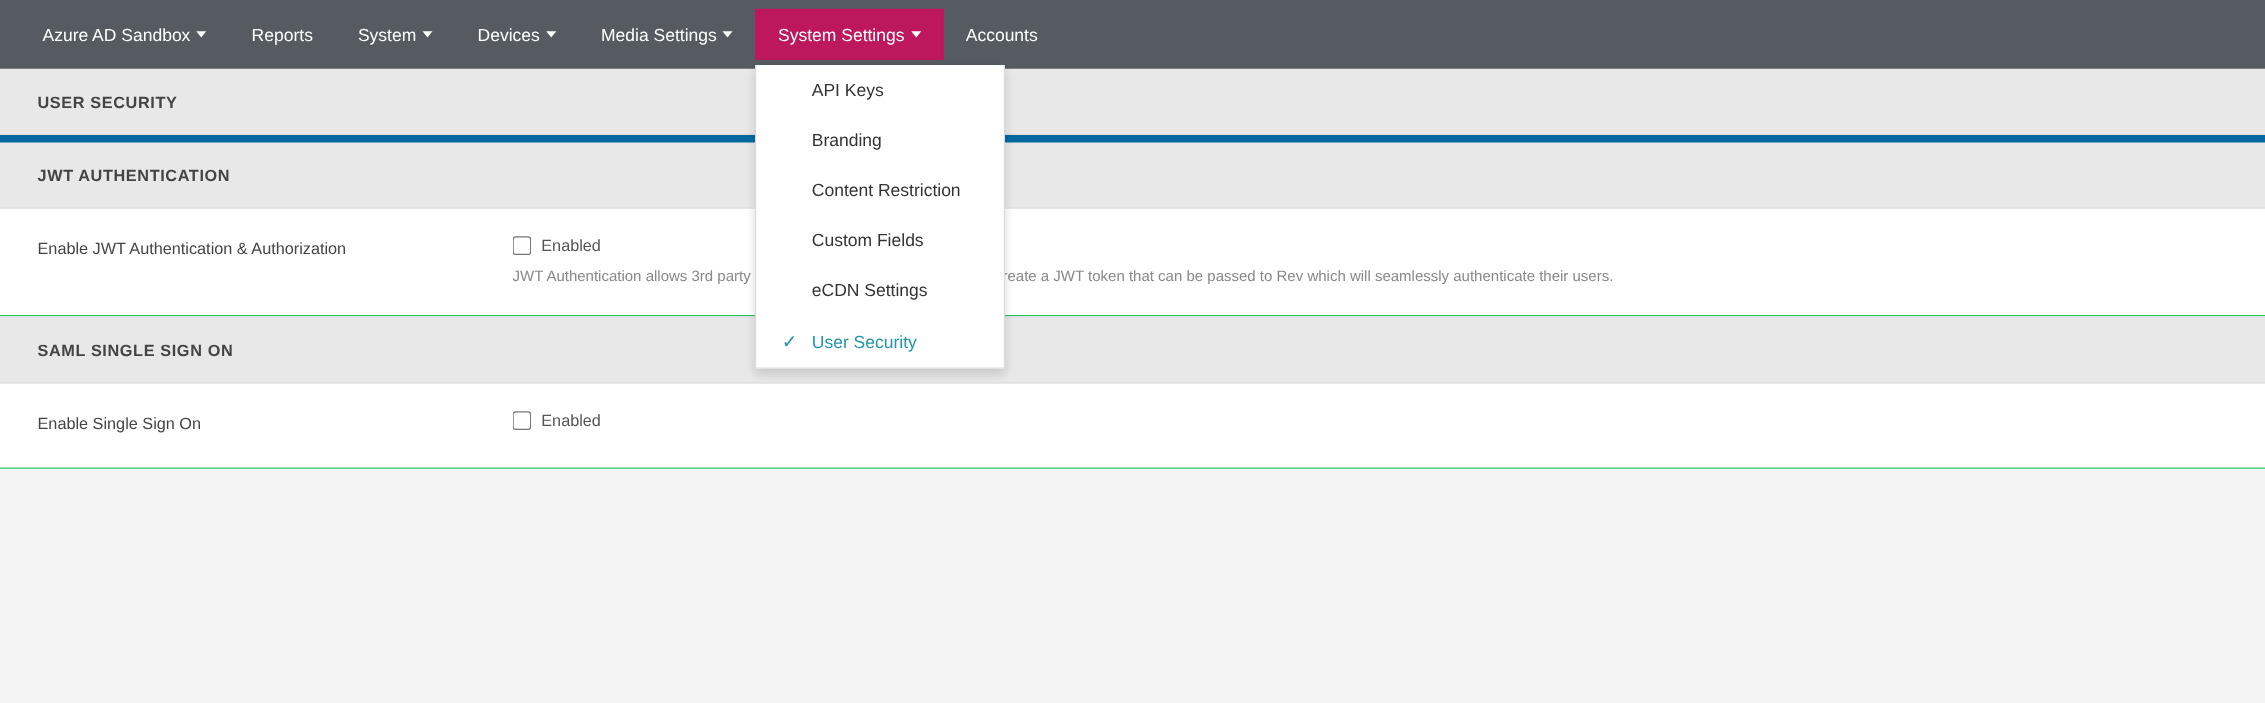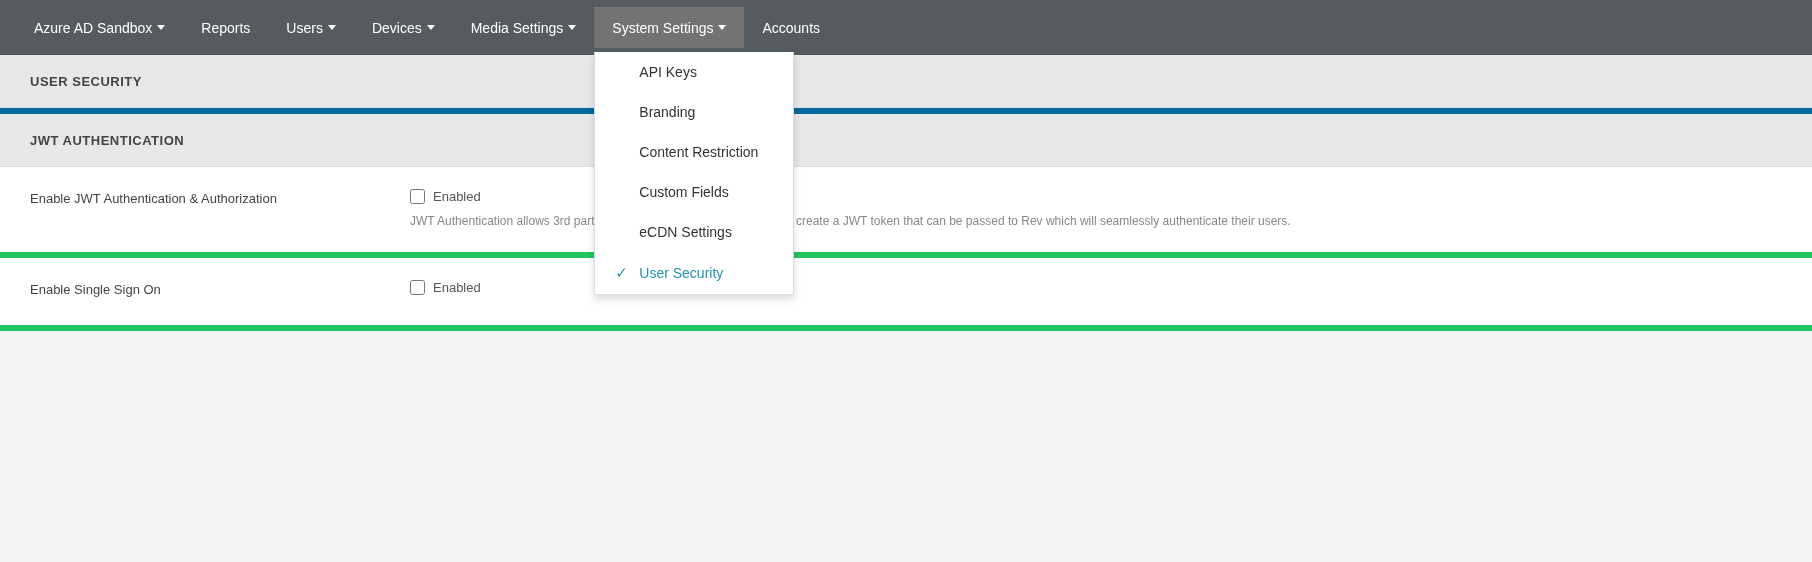--- a/index.html
+++ b/index.html
@@ -19,21 +19,21 @@
       color: #fff;
       padding: 0 18px;
       height: 41px;
       display: flex;
       align-items: center;
       cursor: pointer;
       font-size: 14px;
       white-space: nowrap;
       position: relative;
     }
-    .nav-item.active { background: #737373; }
+    .nav-item.active { background: #be185d; }
     .nav-item .caret {
       display: inline-block;
       margin-left: 5px;
       width: 0; height: 0;
       border-left: 4px solid transparent;
       border-right: 4px solid transparent;
       border-top: 5px solid #fff;
     }
 
     
@@ -76,21 +76,21 @@
     }
     .section-header-title {
       font-size: 13px;
       font-weight: 600;
       color: #444;
       letter-spacing: 0.5px;
       text-transform: uppercase;
     }
     .section-body {
       background: #fff;
-      border-bottom: 6px solid #22c55e;
+      border-bottom: 1px solid #22c55e;
     }
     .setting-row {
       display: flex;
       align-items: flex-start;
       padding: 22px 30px;
     }
     .setting-label {
       width: 380px;
       min-width: 280px;
       font-size: 13px;
@@ -132,21 +132,21 @@
 
 <nav class="navbar">
   <div class="nav-item">
     <span>Azure AD Sandbox</span>
     <span class="caret"></span>
   </div>
   <div class="nav-item">
     <span>Reports</span>
   </div>
   <div class="nav-item">
-    <span>Users</span>
+    <span>System</span>
     <span class="caret"></span>
   </div>
   <div class="nav-item">
     <span>Devices</span>
     <span class="caret"></span>
   </div>
   <div class="nav-item">
     <span>Media Settings</span>
     <span class="caret"></span>
   </div>
@@ -204,20 +204,23 @@
       <div class="setting-control">
         <div class="checkbox-row">
           <input type="checkbox" style="">
           <span class="checkbox-label">Enabled</span>
         </div>
         <div class="setting-description">JWT Authentication allows 3rd party developers and their applications to create a JWT token that can be passed to Rev which will seamlessly authenticate their users.</div>
       </div>
     </div>
   </div>
 
+  <div class="section-header" style="border-top: 1px solid #ddd; margin-top: 0;">
+    <span class="section-header-title">SAML SINGLE SIGN ON</span>
+  </div>
 
   <div class="section-body">
     <div class="setting-row">
       <div class="setting-label">Enable Single Sign On</div>
       <div class="setting-control">
         <div class="checkbox-row">
           <input type="checkbox" style="">
           <span class="checkbox-label">Enabled</span>
         </div>
       </div>

